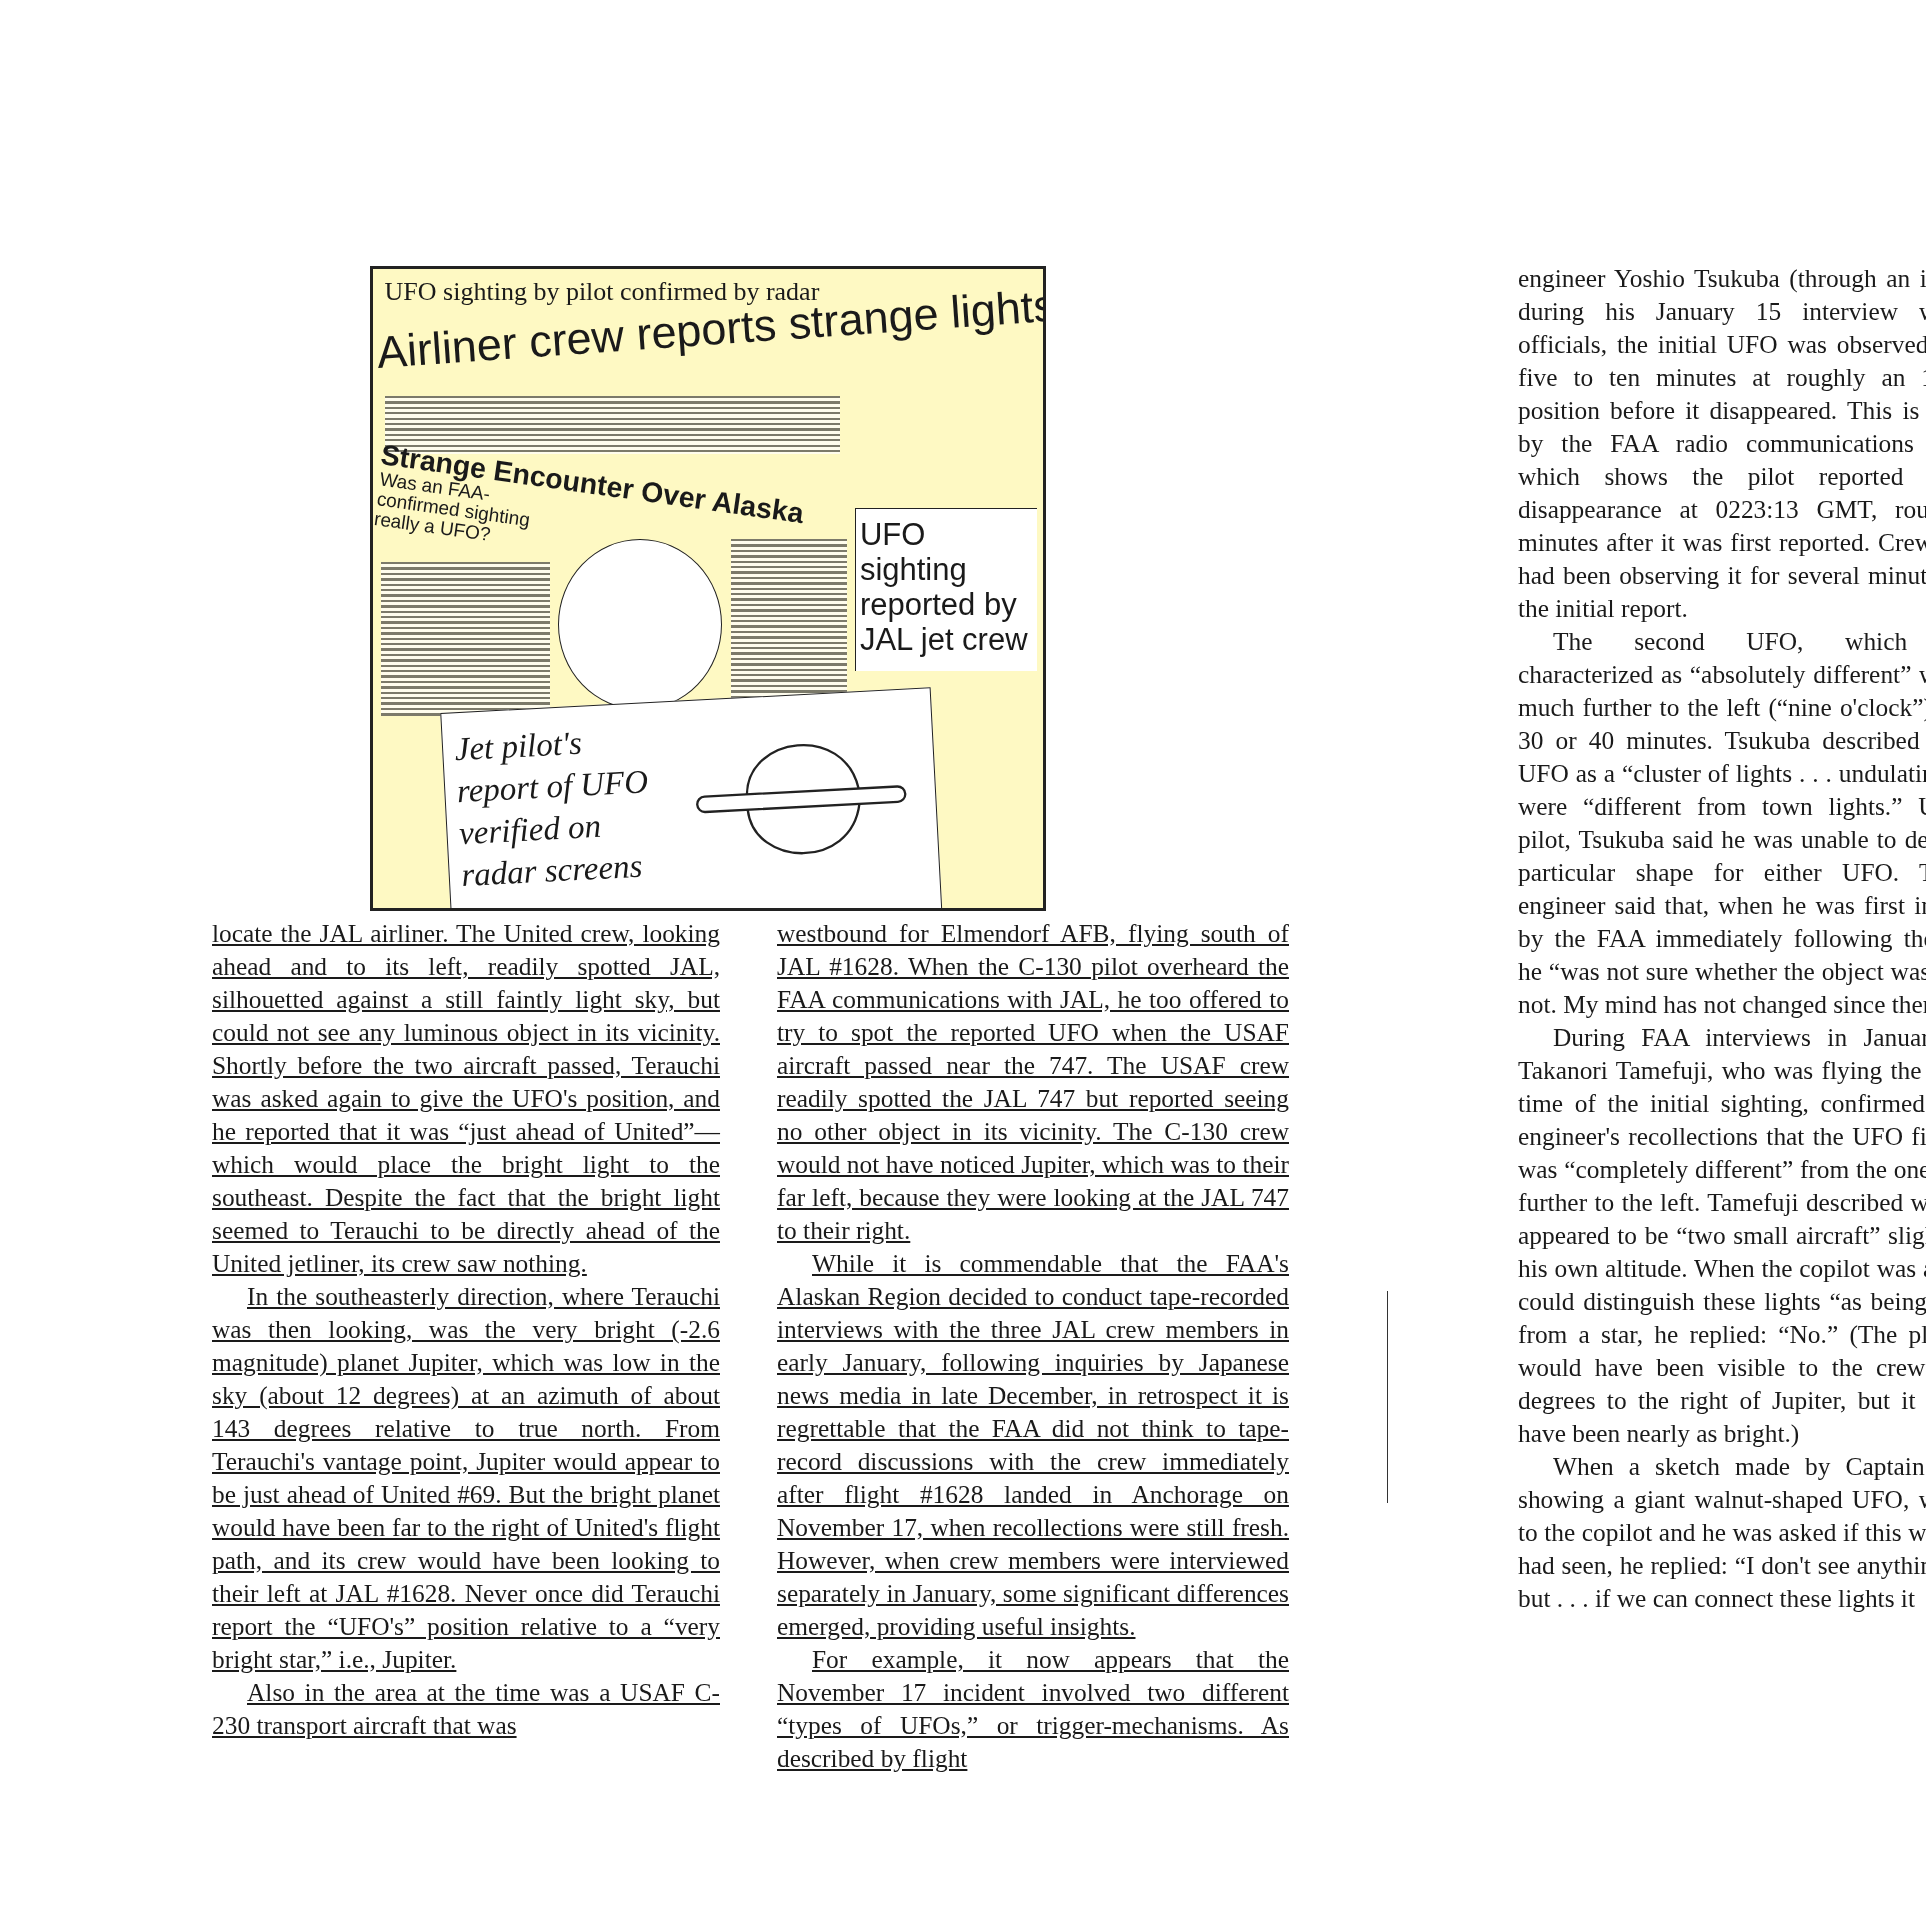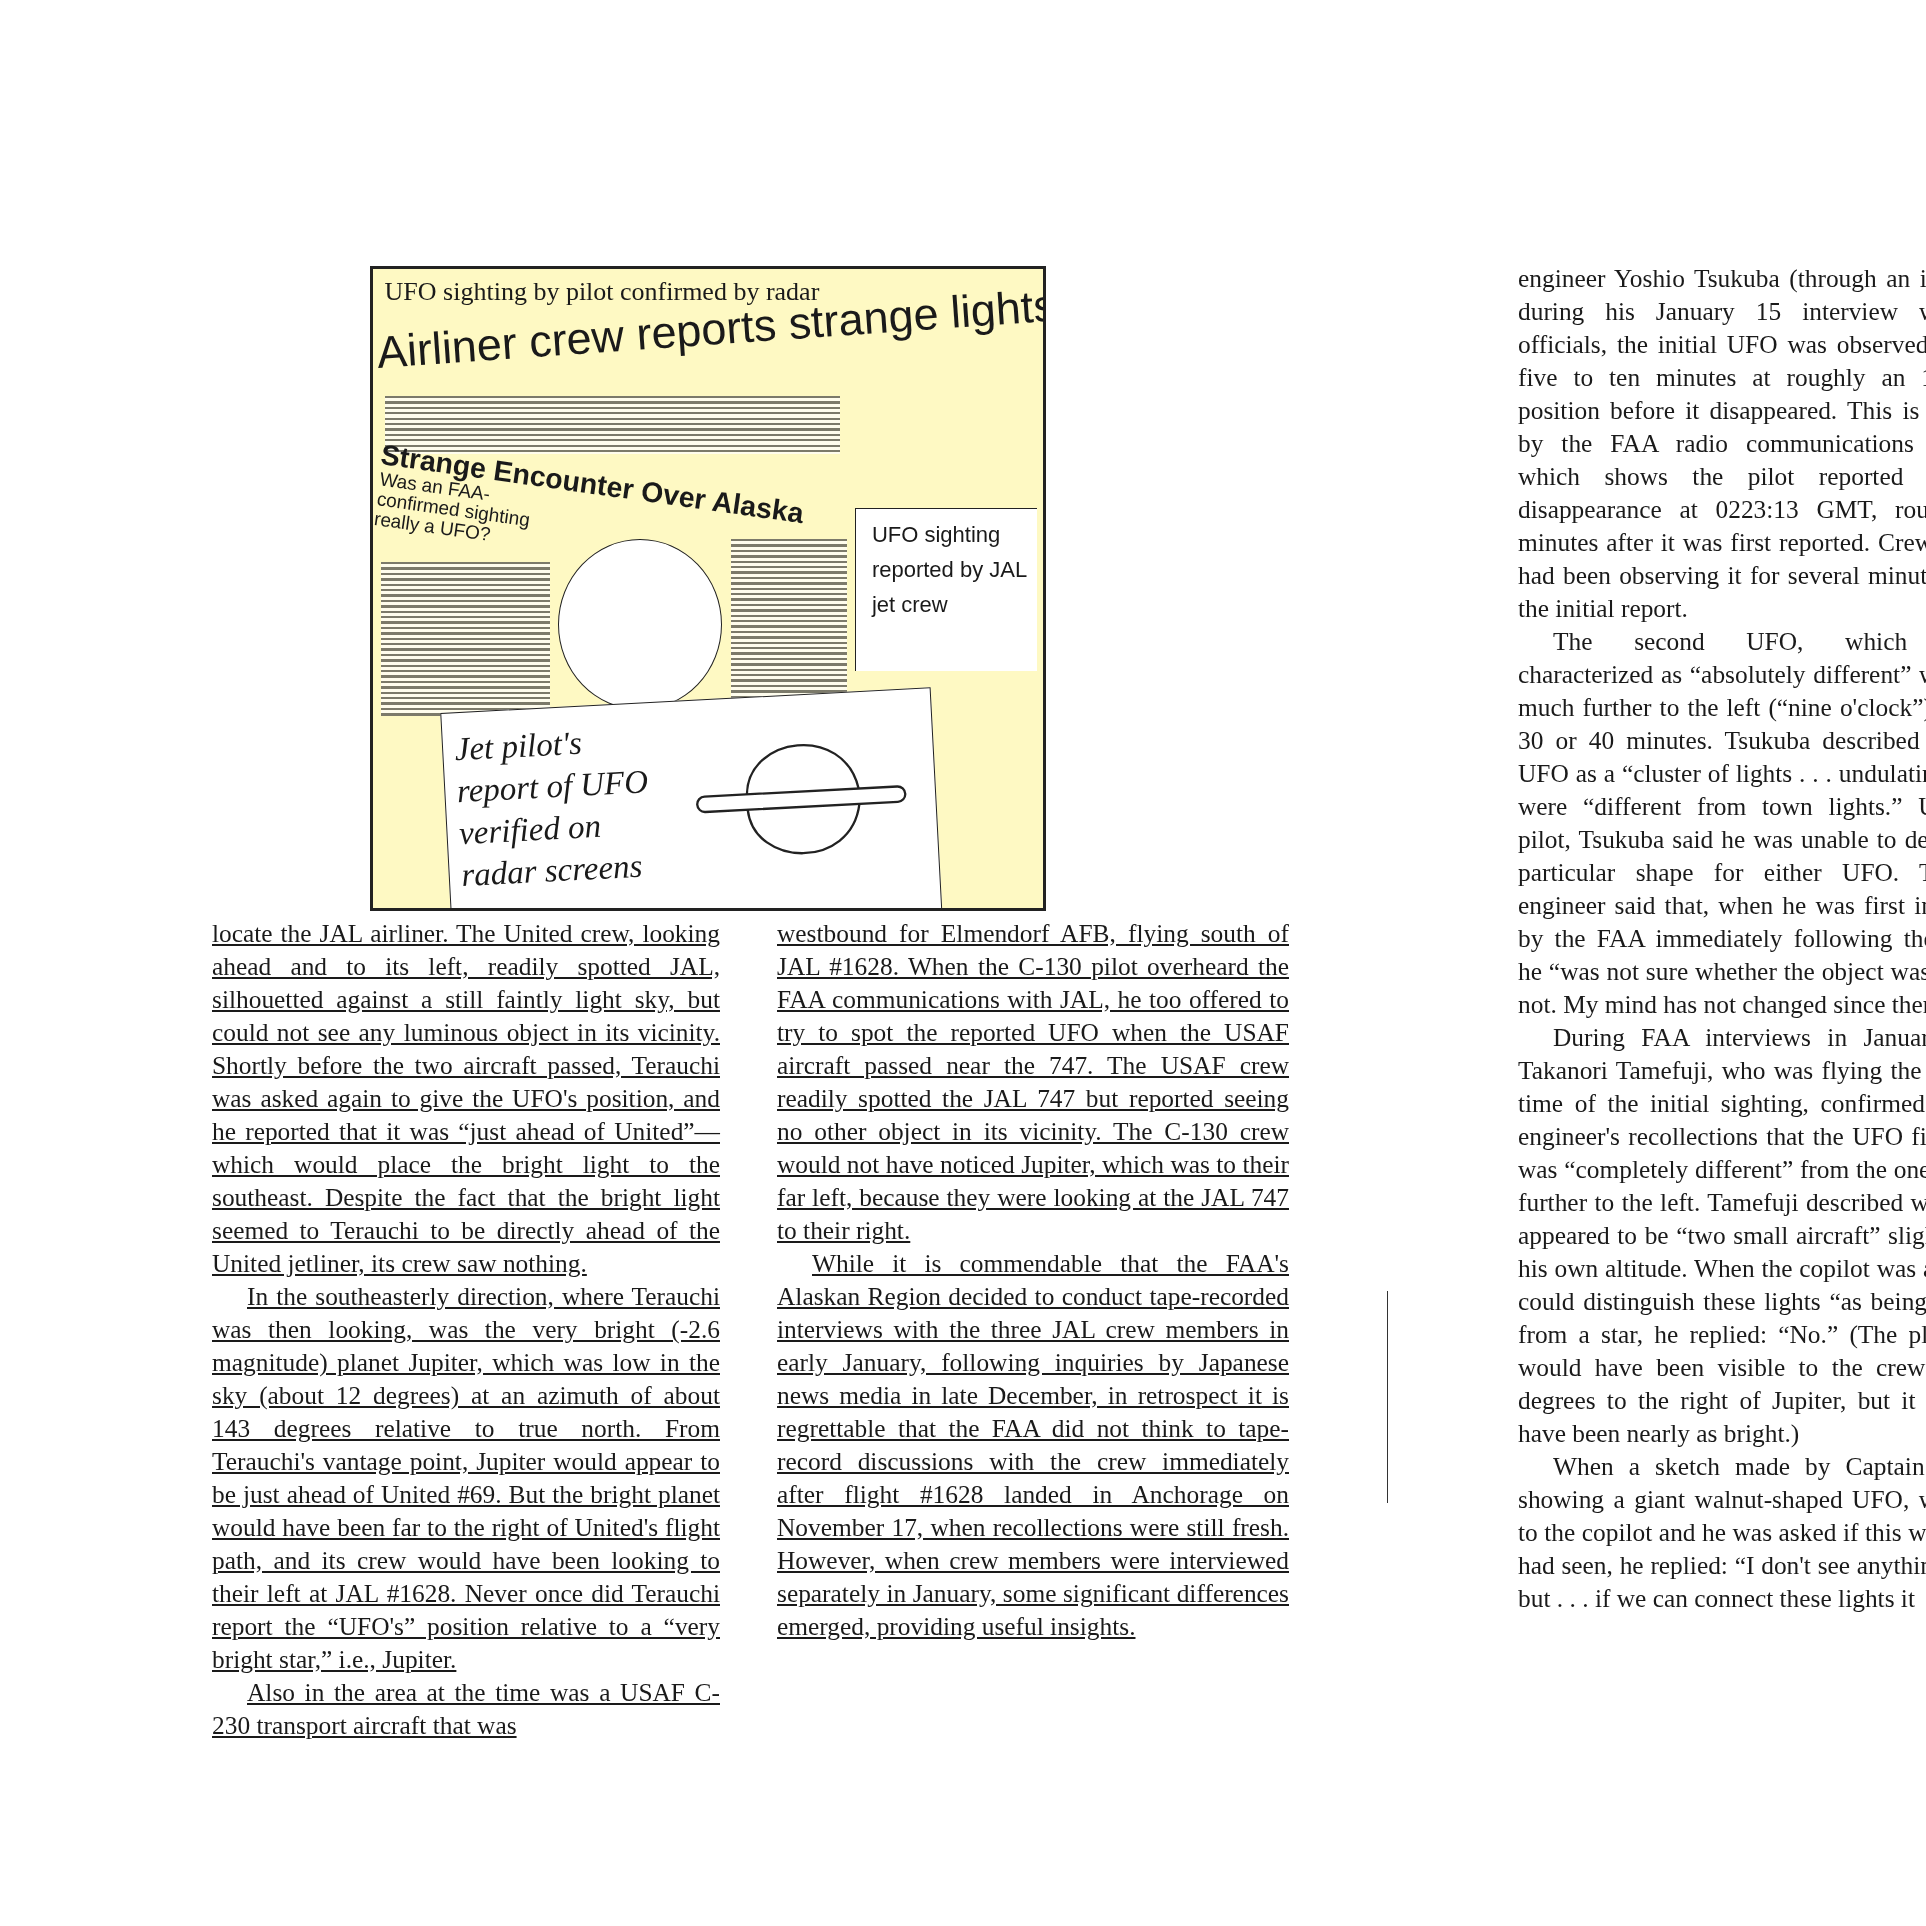--- a/index.html
+++ b/index.html
@@ -10,21 +10,21 @@
   .cL1{left:212px;top:917px;width:508px;text-decoration:underline;}
   .cL2{left:777px;top:917px;width:512px;text-decoration:underline;}
   .cR1{left:1518px;top:262px;width:516px;}
   .gutter{position:absolute;left:1387px;top:1291px;width:1.2px;height:212px;background:#333;}
   .clip{position:absolute;left:370px;top:266px;width:670px;height:639px;border:3.1px solid #222;background:#fef9c3;overflow:hidden;}
   .clip .h1{position:absolute;left:11.6px;top:7.7px;font-size:26px;font-family:"Liberation Serif",serif;white-space:nowrap;}
   .clip .h2{position:absolute;left:3.9px;top:58px;font-size:45px;font-family:"Liberation Sans",sans-serif;white-space:nowrap;transform:rotate(-4deg);transform-origin:left;}
   .clip .h3{position:absolute;left:7.7px;top:169px;font-size:28.5px;font-weight:bold;font-family:"Liberation Sans",sans-serif;white-space:nowrap;transform:rotate(8deg);transform-origin:left;}
   .clip .h3s{position:absolute;left:3.9px;top:200px;font-size:19px;font-family:"Liberation Sans",sans-serif;transform:rotate(8deg);transform-origin:left;width:162px;line-height:20px;}
   .clip .box2{position:absolute;left:482px;top:239px;width:181px;height:162px;background:#fff;border-left:1.5px solid #222;border-top:1.5px solid #222;}
-  .clip .box2 .t{font-family:"Liberation Sans",sans-serif;font-size:22px;line-height:35px;padding:7.7px 3.9px;margin-left:12px;}
+  .clip .box2 .t{font-family:"Liberation Sans",sans-serif;font-size:31px;line-height:35px;padding:7.7px 3.9px;}
   .clip .box3{position:absolute;left:73px;top:431px;width:489px;height:231px;background:#fff;border:1.5px solid #222;transform:rotate(-3deg);}
   .clip .box3 .t{position:absolute;left:11.6px;top:15.4px;font-size:33px;line-height:42px;font-style:italic;width:216px;}
   .fill{position:absolute;background:repeating-linear-gradient(180deg,#444 0 2.3px,#fff 2.3px 5.4px);opacity:.7;}
   .globe{position:absolute;left:185px;top:270px;width:162px;height:169px;border:1.9px solid #222;border-radius:50%;background:#fff;}
   .ufo{position:absolute;left:247px;top:23px;}
 </style>
 </head>
 <body>
 
 <div class="clip">
@@ -51,20 +51,21 @@
 
 <div class="col cL1">
   <p>locate the JAL airliner. The United crew, looking ahead and to its left, readily spotted JAL, silhouetted against a still faintly light sky, but could not see any luminous object in its vicinity. Shortly before the two aircraft passed, Terauchi was asked again to give the UFO's position, and he reported that it was “just ahead of United”—which would place the bright light to the southeast. Despite the fact that the bright light seemed to Terauchi to be directly ahead of the United jetliner, its crew saw nothing.</p>
   <p class="ind">In the southeasterly direction, where Terauchi was then looking, was the very bright (-2.6 magnitude) planet Jupiter, which was low in the sky (about 12 degrees) at an azimuth of about 143 degrees relative to true north. From Terauchi's vantage point, Jupiter would appear to be just ahead of United #69. But the bright planet would have been far to the right of United's flight path, and its crew would have been looking to their left at JAL #1628. Never once did Terauchi report the “UFO's” position relative to a “very bright star,” i.e., Jupiter.</p>
   <p class="ind">Also in the area at the time was a USAF C-230 transport aircraft that was</p>
 </div>
 
 <div class="col cL2">
   <p>westbound for Elmendorf AFB, flying south of JAL #1628. When the C-130 pilot overheard the FAA communications with JAL, he too offered to try to spot the reported UFO when the USAF aircraft passed near the 747. The USAF crew readily spotted the JAL 747 but reported seeing no other object in its vicinity. The C-130 crew would not have noticed Jupiter, which was to their far left, because they were looking at the JAL 747 to their right.</p>
   <p class="ind">While it is commendable that the FAA's Alaskan Region decided to conduct tape-recorded interviews with the three JAL crew members in early January, following inquiries by Japanese news media in late December, in retrospect it is regrettable that the FAA did not think to tape-record discussions with the crew immediately after flight #1628 landed in Anchorage on November 17, when recollections were still fresh. However, when crew members were interviewed separately in January, some significant differences emerged, providing useful insights.</p>
+  <p class="ind">For example, it now appears that the November 17 incident involved two different “types of UFOs,” or trigger-mechanisms. As described by flight</p>
 </div>
 
 <div class="gutter"></div>
 
 <div class="col cR1">
   <p>engineer Yoshio Tsukuba (through an interpreter) during his January 15 interview with FAA officials, the initial UFO was observed for about five to ten minutes at roughly an 11 o'clock position before it disappeared. This is confirmed by the FAA radio communications transcript, which shows the pilot reported the UFO disappearance at 0223:13 GMT, roughly four minutes after it was first reported. Crew members had been observing it for several minutes prior to the initial report.</p>
   <p class="ind">The second UFO, which Tsukuba characterized as “absolutely different” was visible much further to the left (“nine o'clock”) for about 30 or 40 minutes. Tsukuba described the initial UFO as a “cluster of lights . . . undulating,” which were “different from town lights.” Unlike the pilot, Tsukuba said he was unable to describe any particular shape for either UFO. The flight engineer said that, when he was first interviewed by the FAA immediately following the incident, he “was not sure whether the object was a UFO or not. My mind has not changed since then.”</p>
   <p class="ind">During FAA interviews in January, copilot Takanori Tamefuji, who was flying the 747 at the time of the initial sighting, confirmed the flight engineer's recollections that the UFO first sighted was “completely different” from the one later seen further to the left. Tamefuji described what at first appeared to be “two small aircraft” slightly below his own altitude. When the copilot was asked if he could distinguish these lights “as being different” from a star, he replied: “No.” (The planet Mars would have been visible to the crew about 19 degrees to the right of Jupiter, but it would not have been nearly as bright.)</p>
   <p class="ind">When a sketch made by Captain Terauchi, showing a giant walnut-shaped UFO, was shown to the copilot and he was asked if this was what he had seen, he replied: “I don't see anything like this but . . . if we can connect these lights it</p>
 </div>

